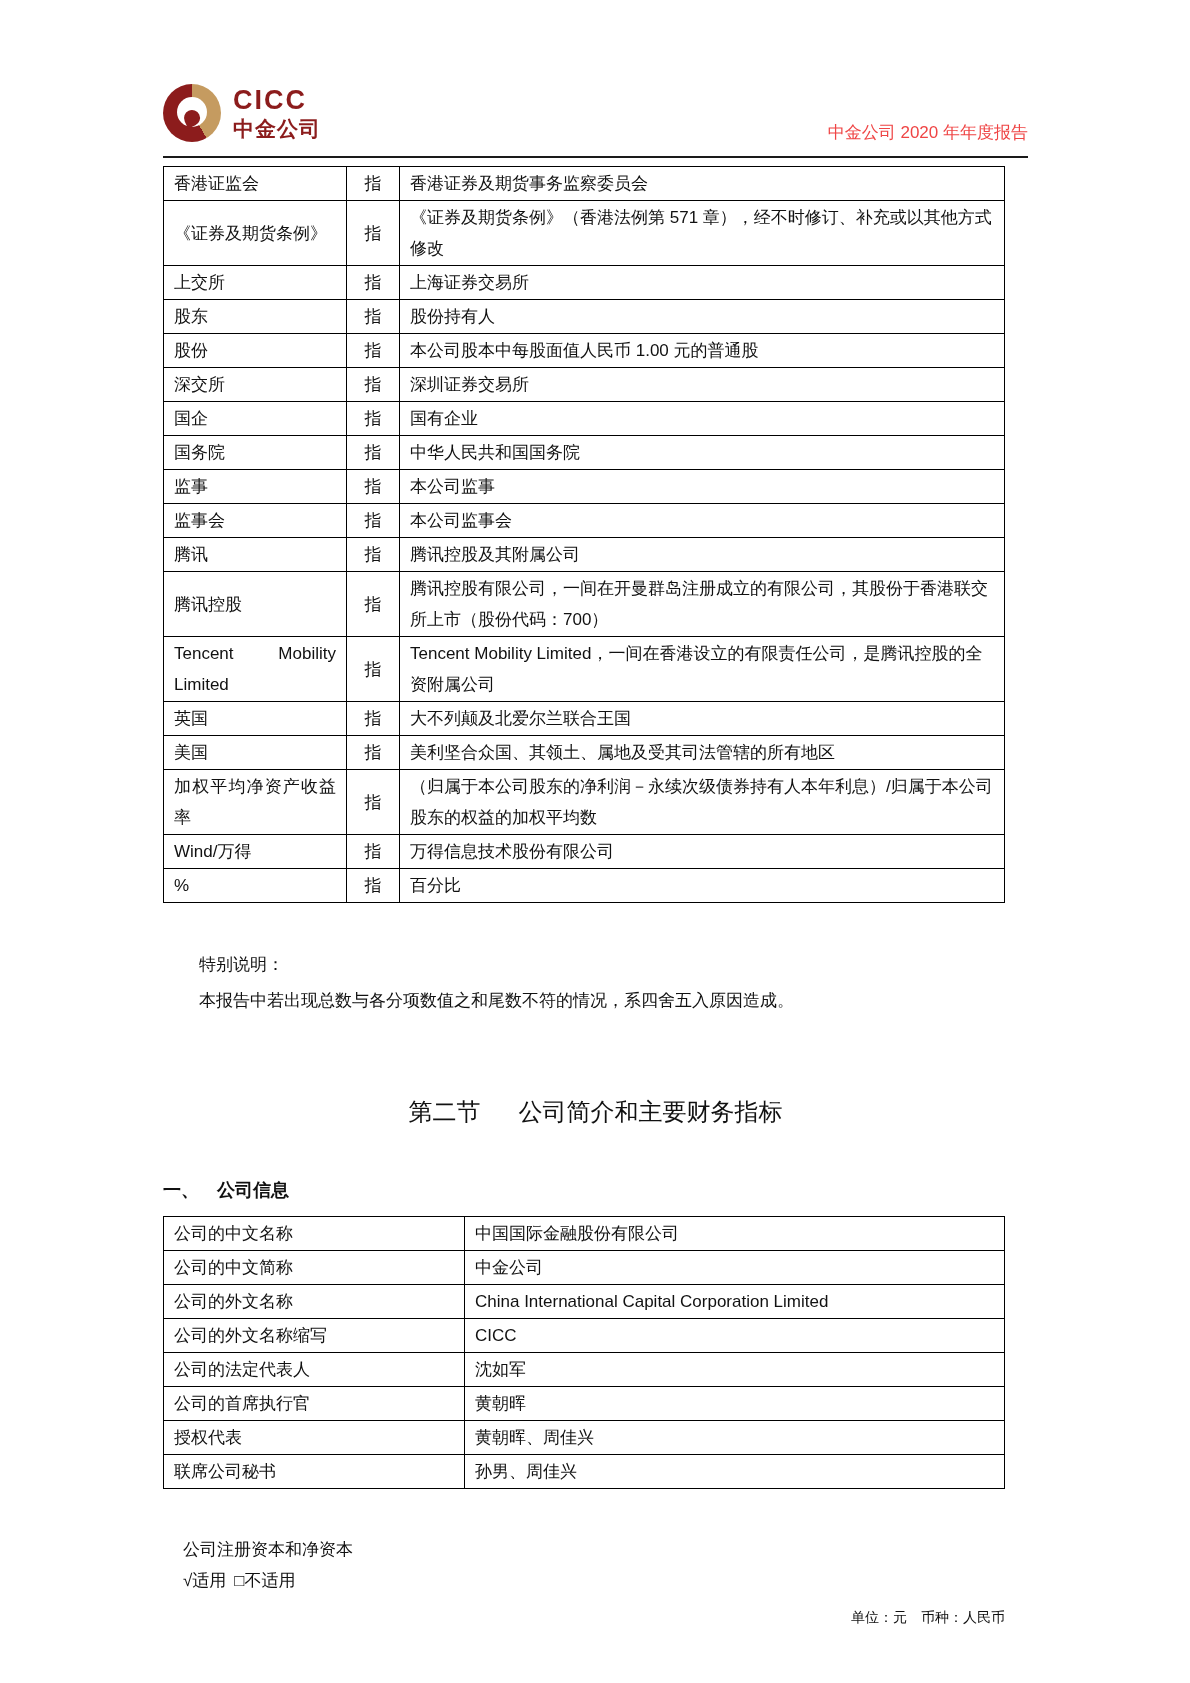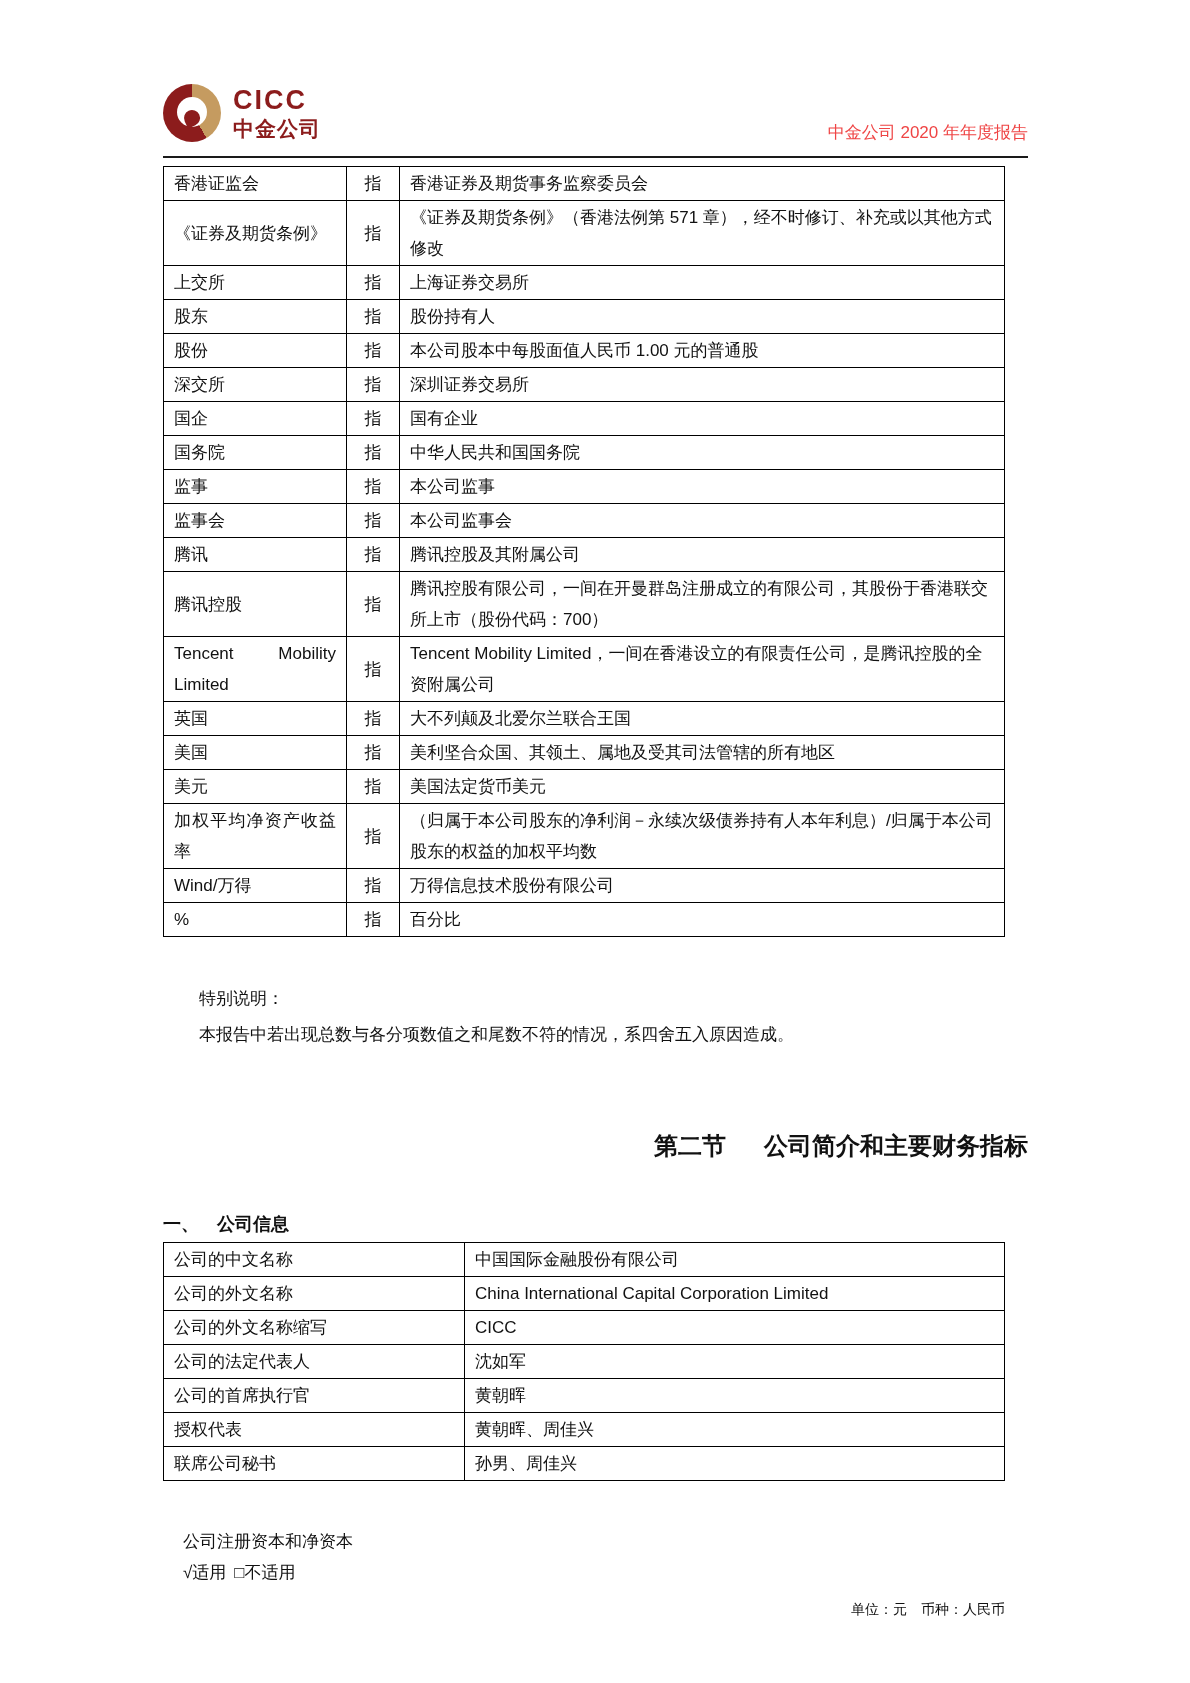--- a/index.html
+++ b/index.html
@@ -31,26 +31,26 @@
   .report-title{font-size:17px;color:#ef4444;padding-bottom:2px;}
   .hdr-rule{height:2px;background:#1a1a1a;margin-top:10px;}
 
   
   table{border-collapse:collapse;table-layout:fixed;width:842px;font-size:17px;}
   td{border:1px solid #000;padding:1px 10px;line-height:31px;vertical-align:middle;
      word-break:break-word;}
   .def-table{margin-top:8px;}
   .def-table td.term{width:162px;text-align:justify;}
   .def-table td.conn{width:32px;text-align:center;}
-  .info-table{margin-top:6px;}
+  .info-table{margin-top:14px;}
   .info-table td.label{width:280px;}
 
   
   .special-note{margin-top:44px;font-size:17px;line-height:2.1;margin-left:36px;}
-  .section-title{margin:78px 0 0 0;text-align:right;font-size:24px;font-weight:bold;
+  .section-title{margin:78px 0 0 0;text-align:center;font-size:24px;font-weight:normal;
     font-family:"Liberation Sans","DejaVu Sans",sans-serif;}
   .section-title .num{margin-right:38px;}
   .subsection{margin-top:50px;font-size:18px;font-weight:bold;}
   .subsection .num{margin-right:18px;}
   .capital{margin-top:46px;font-size:17px;line-height:1.8;margin-left:20px;}
   .applicability .gap{display:inline-block;width:8px;}
   .unit-note{width:842px;text-align:right;font-size:14px;margin-top:12px;}
 </style>
 </head>
 <body>
@@ -155,25 +155,20 @@
           <td class="conn">指</td>
           <td class="def">大不列颠及北爱尔兰联合王国</td>
         </tr>
 
         <tr>
           <td class="term">美国</td>
           <td class="conn">指</td>
           <td class="def">美利坚合众国、其领土、属地及受其司法管辖的所有地区</td>
         </tr>
 
-        <tr>
-          <td class="term">美元</td>
-          <td class="conn">指</td>
-          <td class="def">美国法定货币美元</td>
-        </tr>
 
         <tr>
           <td class="term">加权平均净资产收益率</td>
           <td class="conn">指</td>
           <td class="def">（归属于本公司股东的净利润－永续次级债券持有人本年利息）/归属于本公司股东的权益的加权平均数</td>
         </tr>
 
         <tr>
           <td class="term">Wind/万得</td>
           <td class="conn">指</td>
@@ -202,20 +197,24 @@
   </div>
 
   <table class="info-table">
     <tbody>
 
         <tr>
           <td class="label">公司的中文名称</td>
           <td class="value">中国国际金融股份有限公司</td>
         </tr>
 
+        <tr>
+          <td class="label">公司的中文简称</td>
+          <td class="value">中金公司</td>
+        </tr>
 
         <tr>
           <td class="label">公司的外文名称</td>
           <td class="value">China International Capital Corporation Limited</td>
         </tr>
 
         <tr>
           <td class="label">公司的外文名称缩写</td>
           <td class="value">CICC</td>
         </tr>

